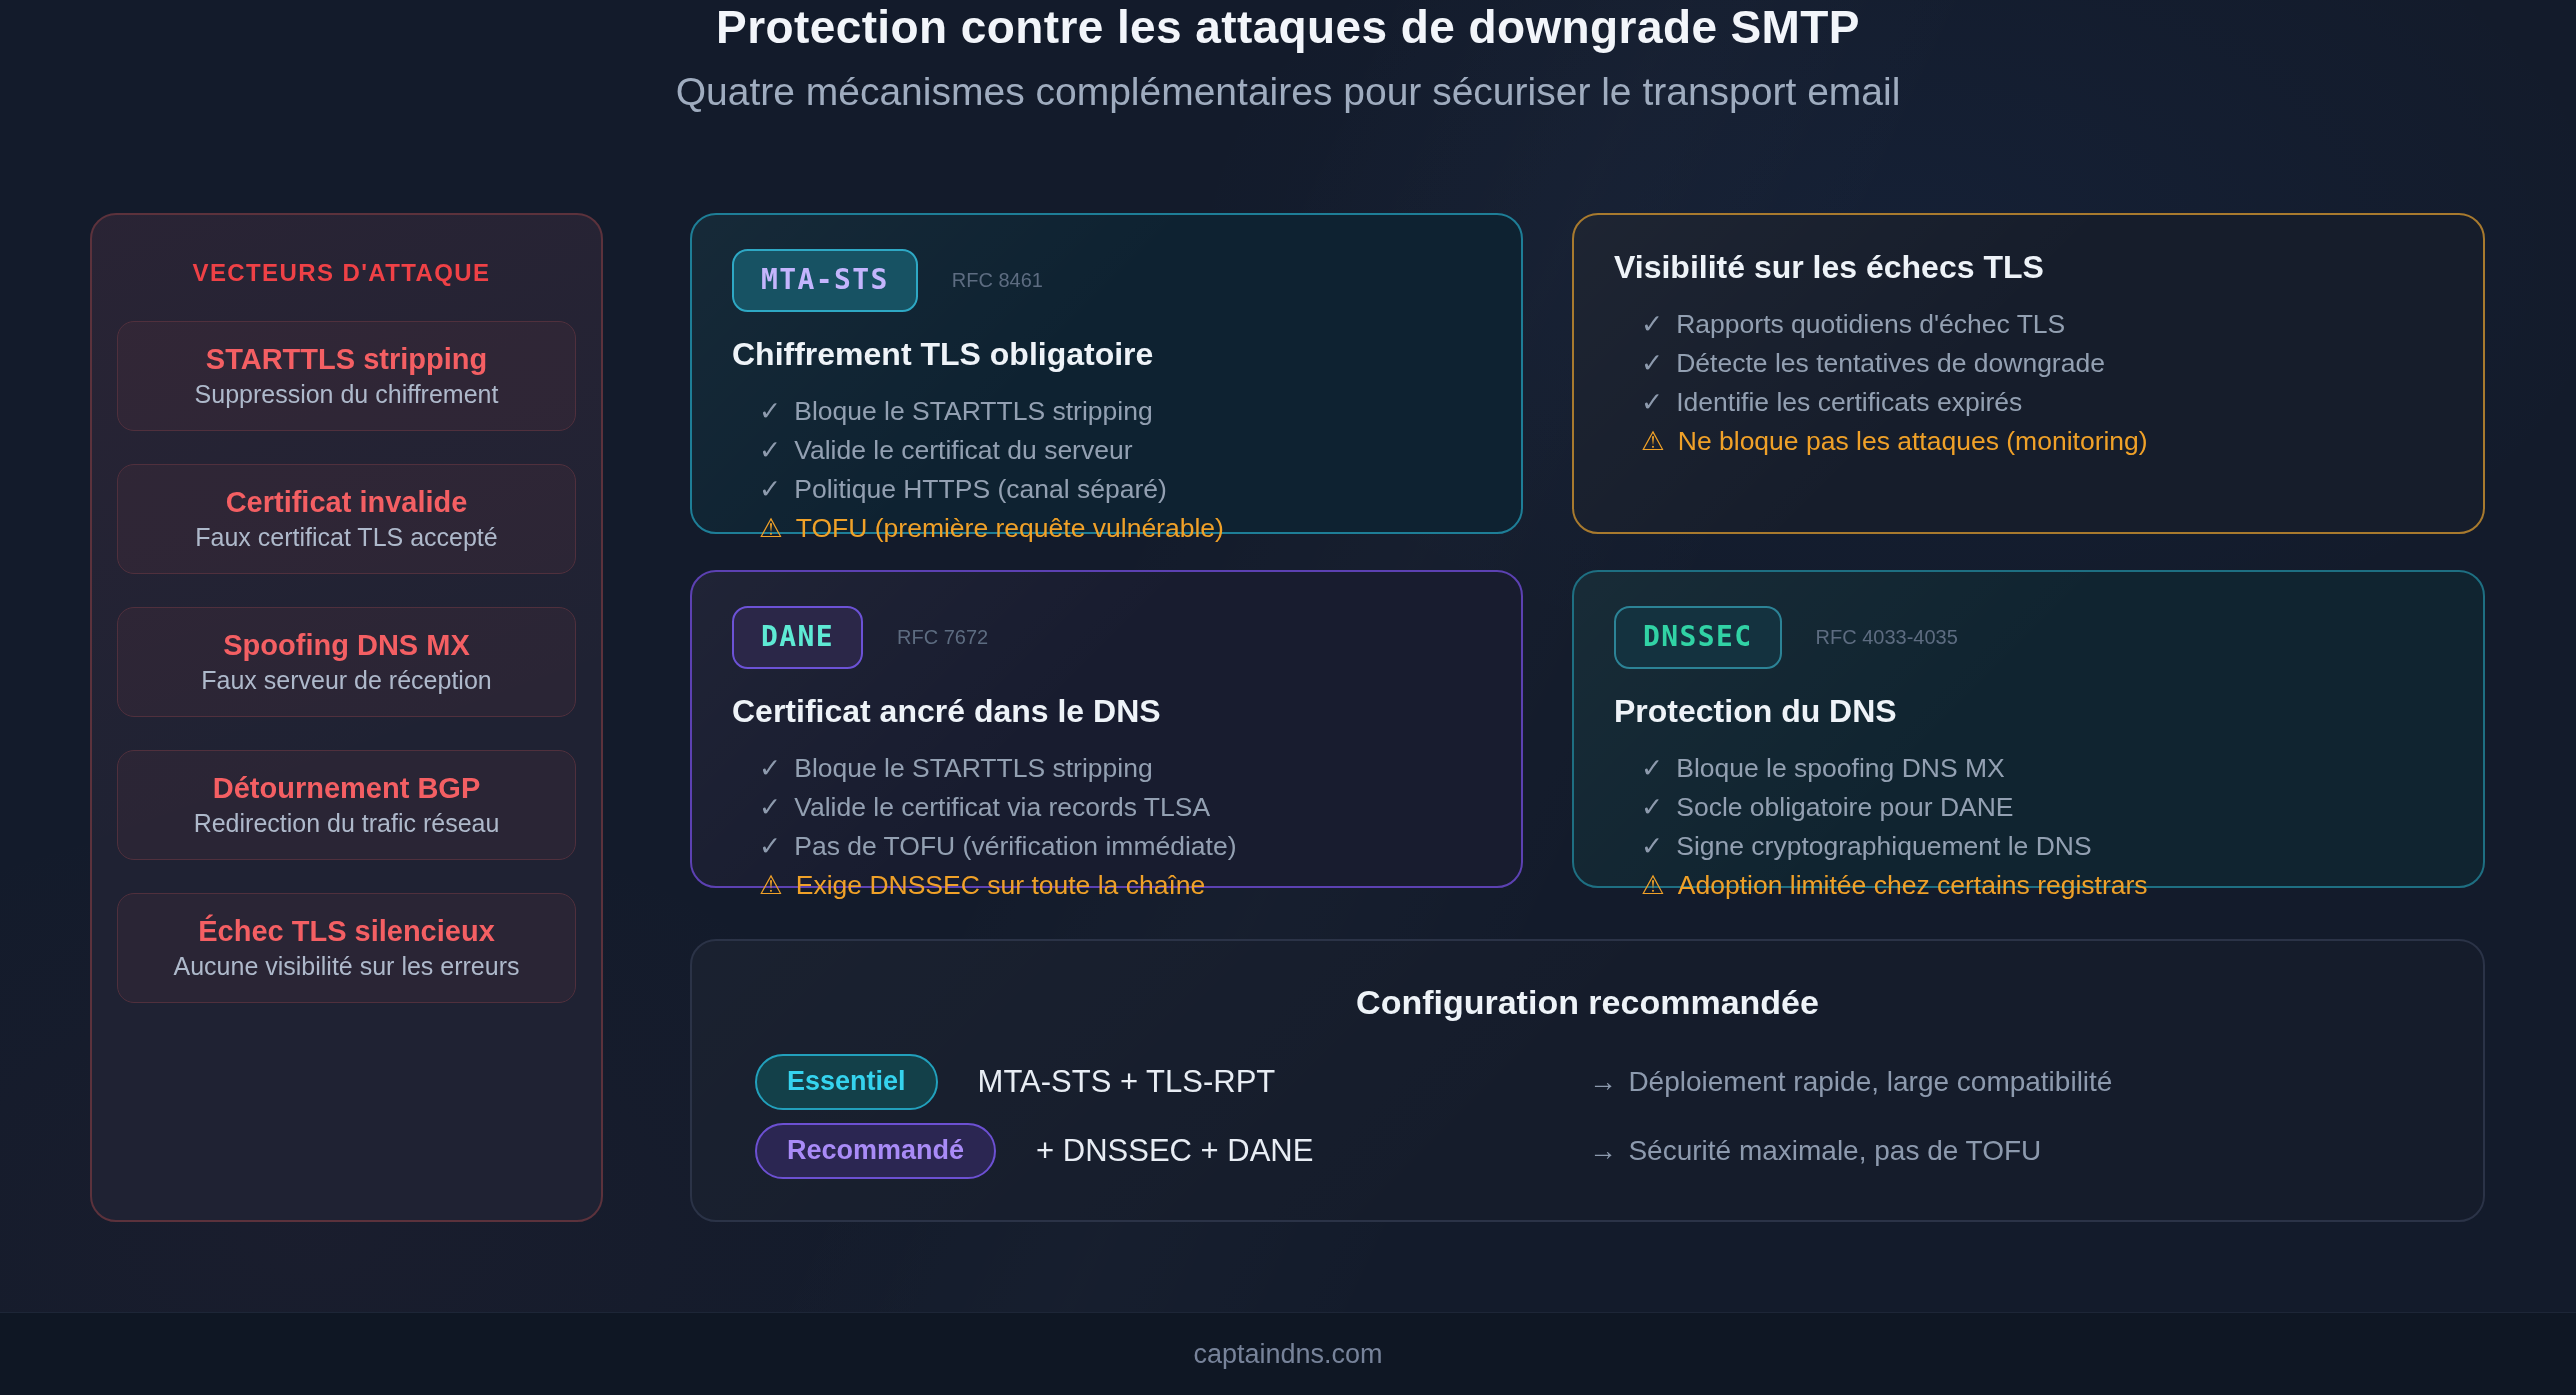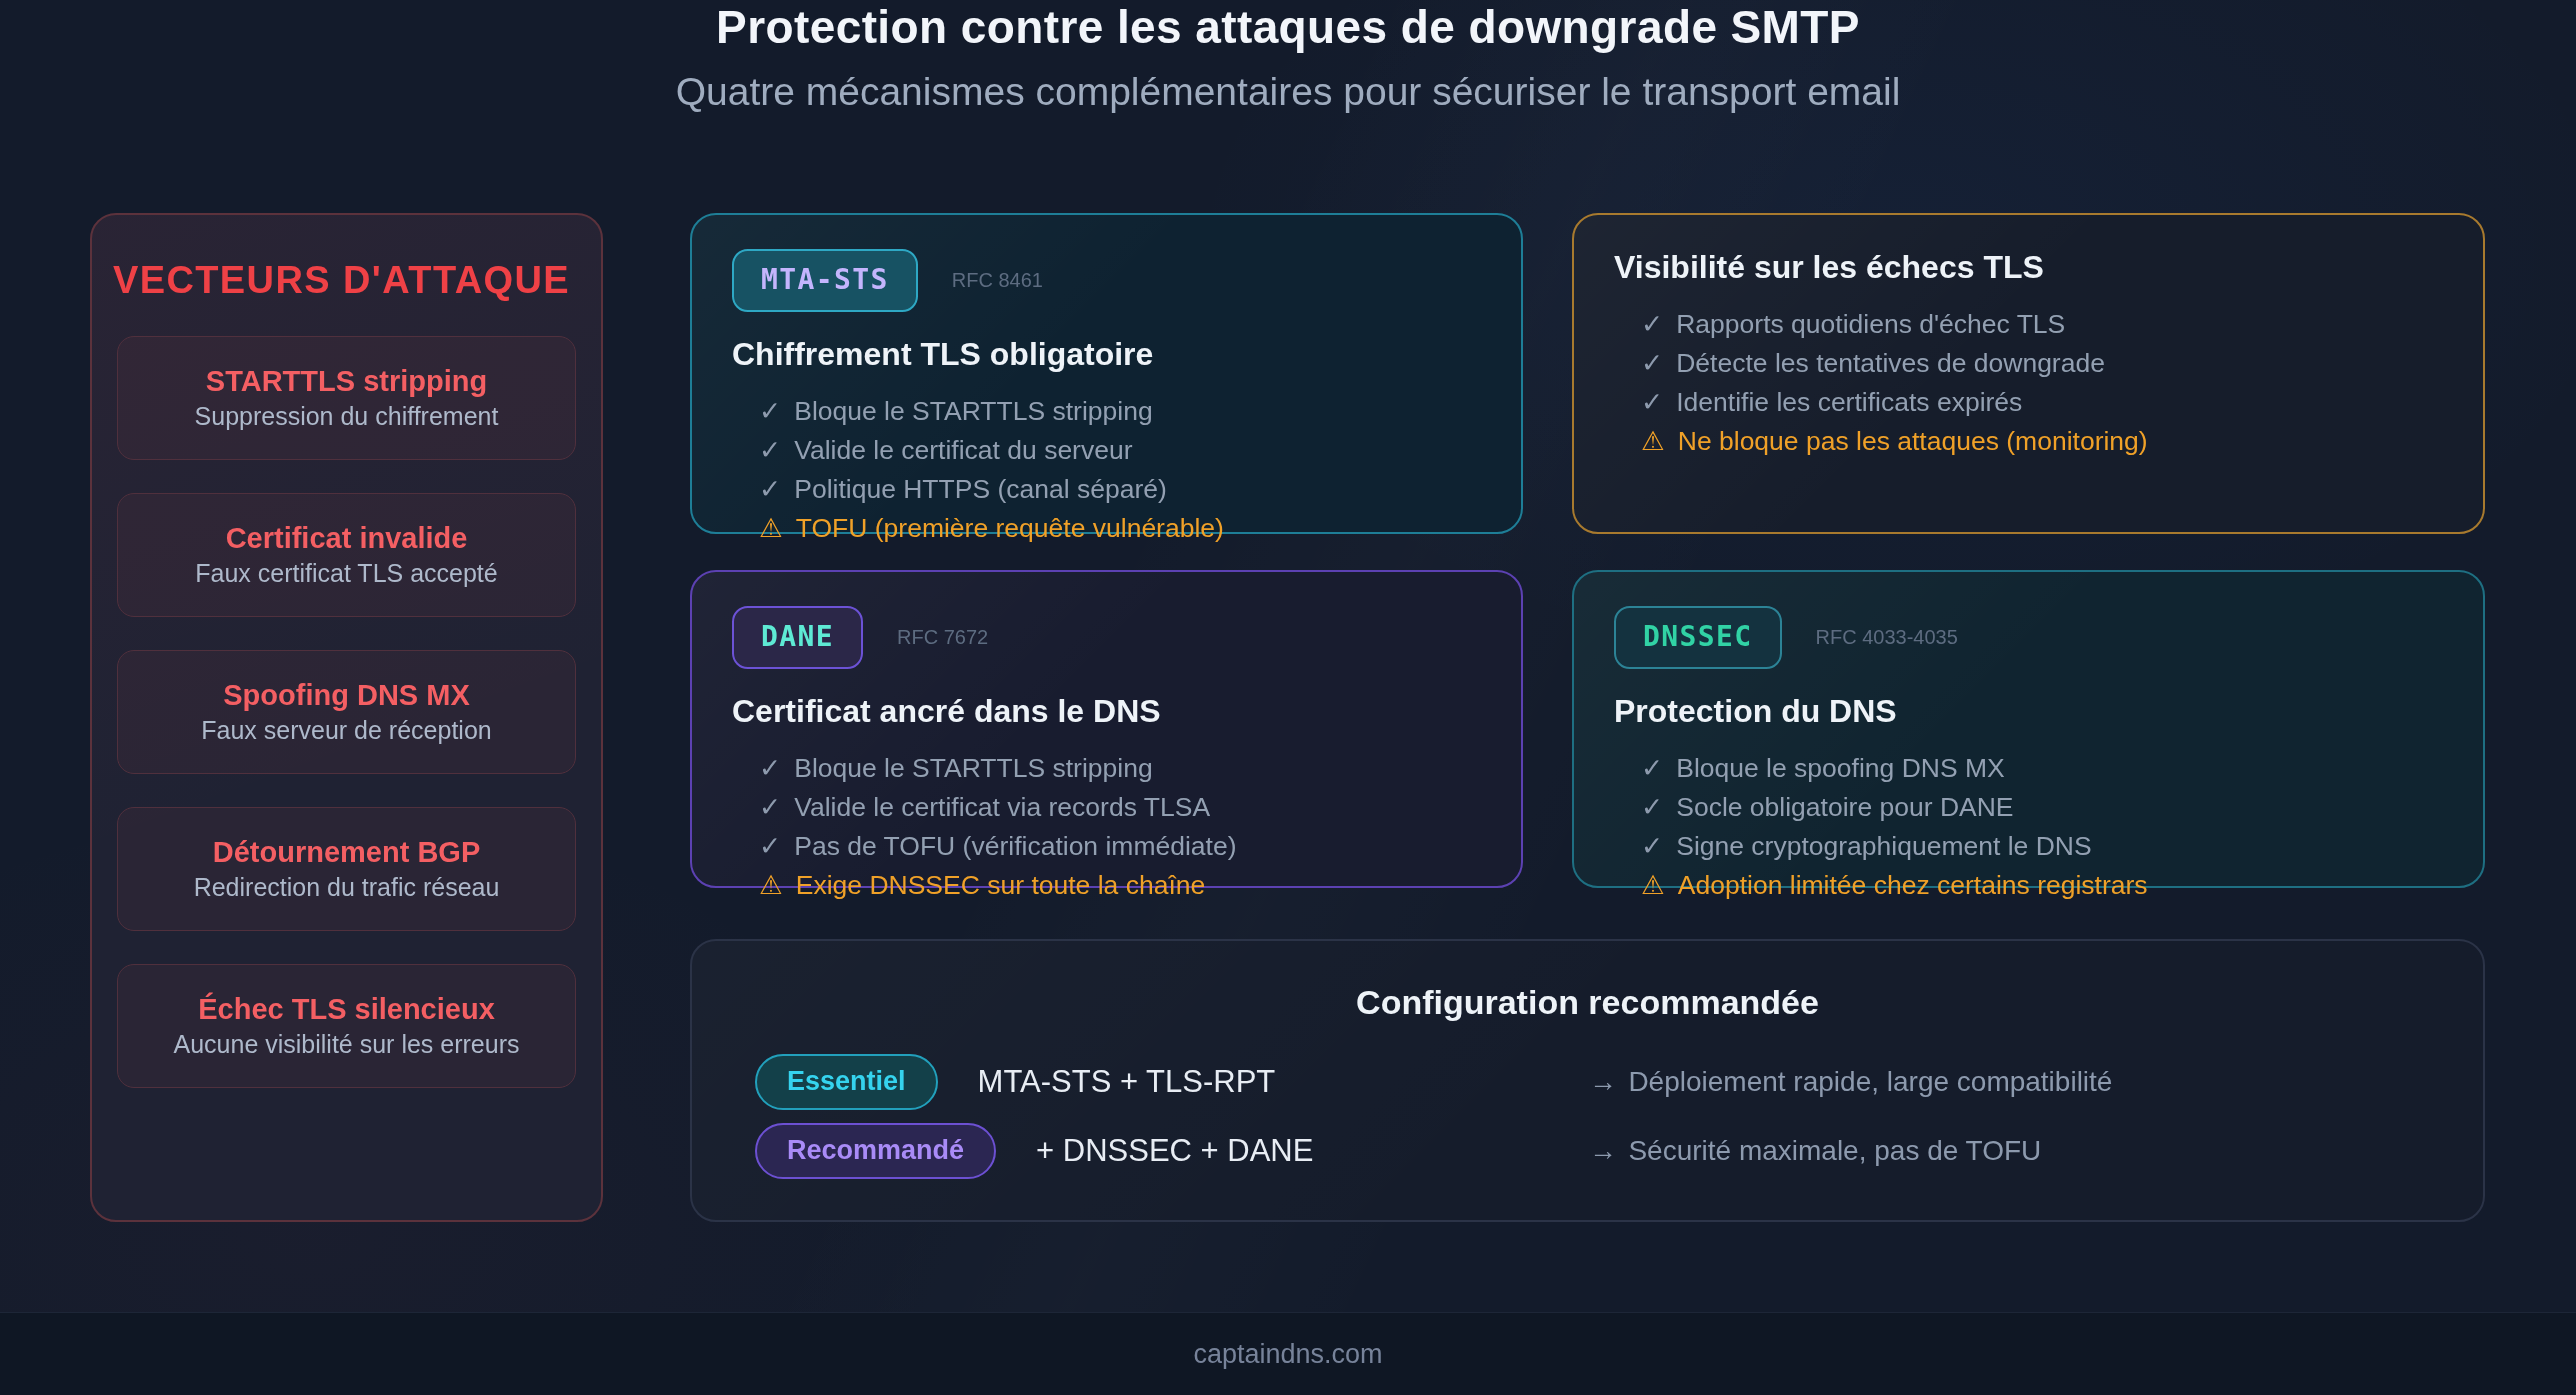--- a/index.html
+++ b/index.html
@@ -19,25 +19,25 @@
   .header p{margin:16px 0 0 0;font-size:39px;font-weight:400;color:#9facbf;}
 
   
   .vectors{
     position:absolute;left:90px;top:213px;width:513px;height:1009px;
     box-sizing:border-box;border:2.1px solid #5c323c;border-radius:26px;
     background:linear-gradient(160deg, rgba(240,70,80,0.05), rgba(240,70,80,0) 55%), #1f2233;
   }
   .vectors h3{
     margin:44px 10px 0 0;text-align:center;
-    font-size:38px;font-weight:800;letter-spacing:1.4px;color:#ef4146;
+    font-size:24px;font-weight:800;letter-spacing:1.4px;color:#ef4146;
   }
   .vec-list{margin:34px 25px 0 25px;}
   .vec-item{
-    box-sizing:border-box;height:124px;margin-bottom:33px;
+    box-sizing:border-box;height:110px;margin-bottom:33px;
     border:1.4px solid #50303d;border-radius:17px;
     background:rgba(242,90,100,0.055);
     display:flex;flex-direction:column;align-items:center;justify-content:center;gap:7.2px;
   }
   .vec-item .vt{font-size:29px;font-weight:700;color:#f45f63;line-height:1;}
   .vec-item .vs{font-size:25px;font-weight:400;color:#aeb9cb;line-height:1;}
 
   
   .grid{position:absolute;left:690px;top:213px;width:1795px;height:1009px;}
   .card{

